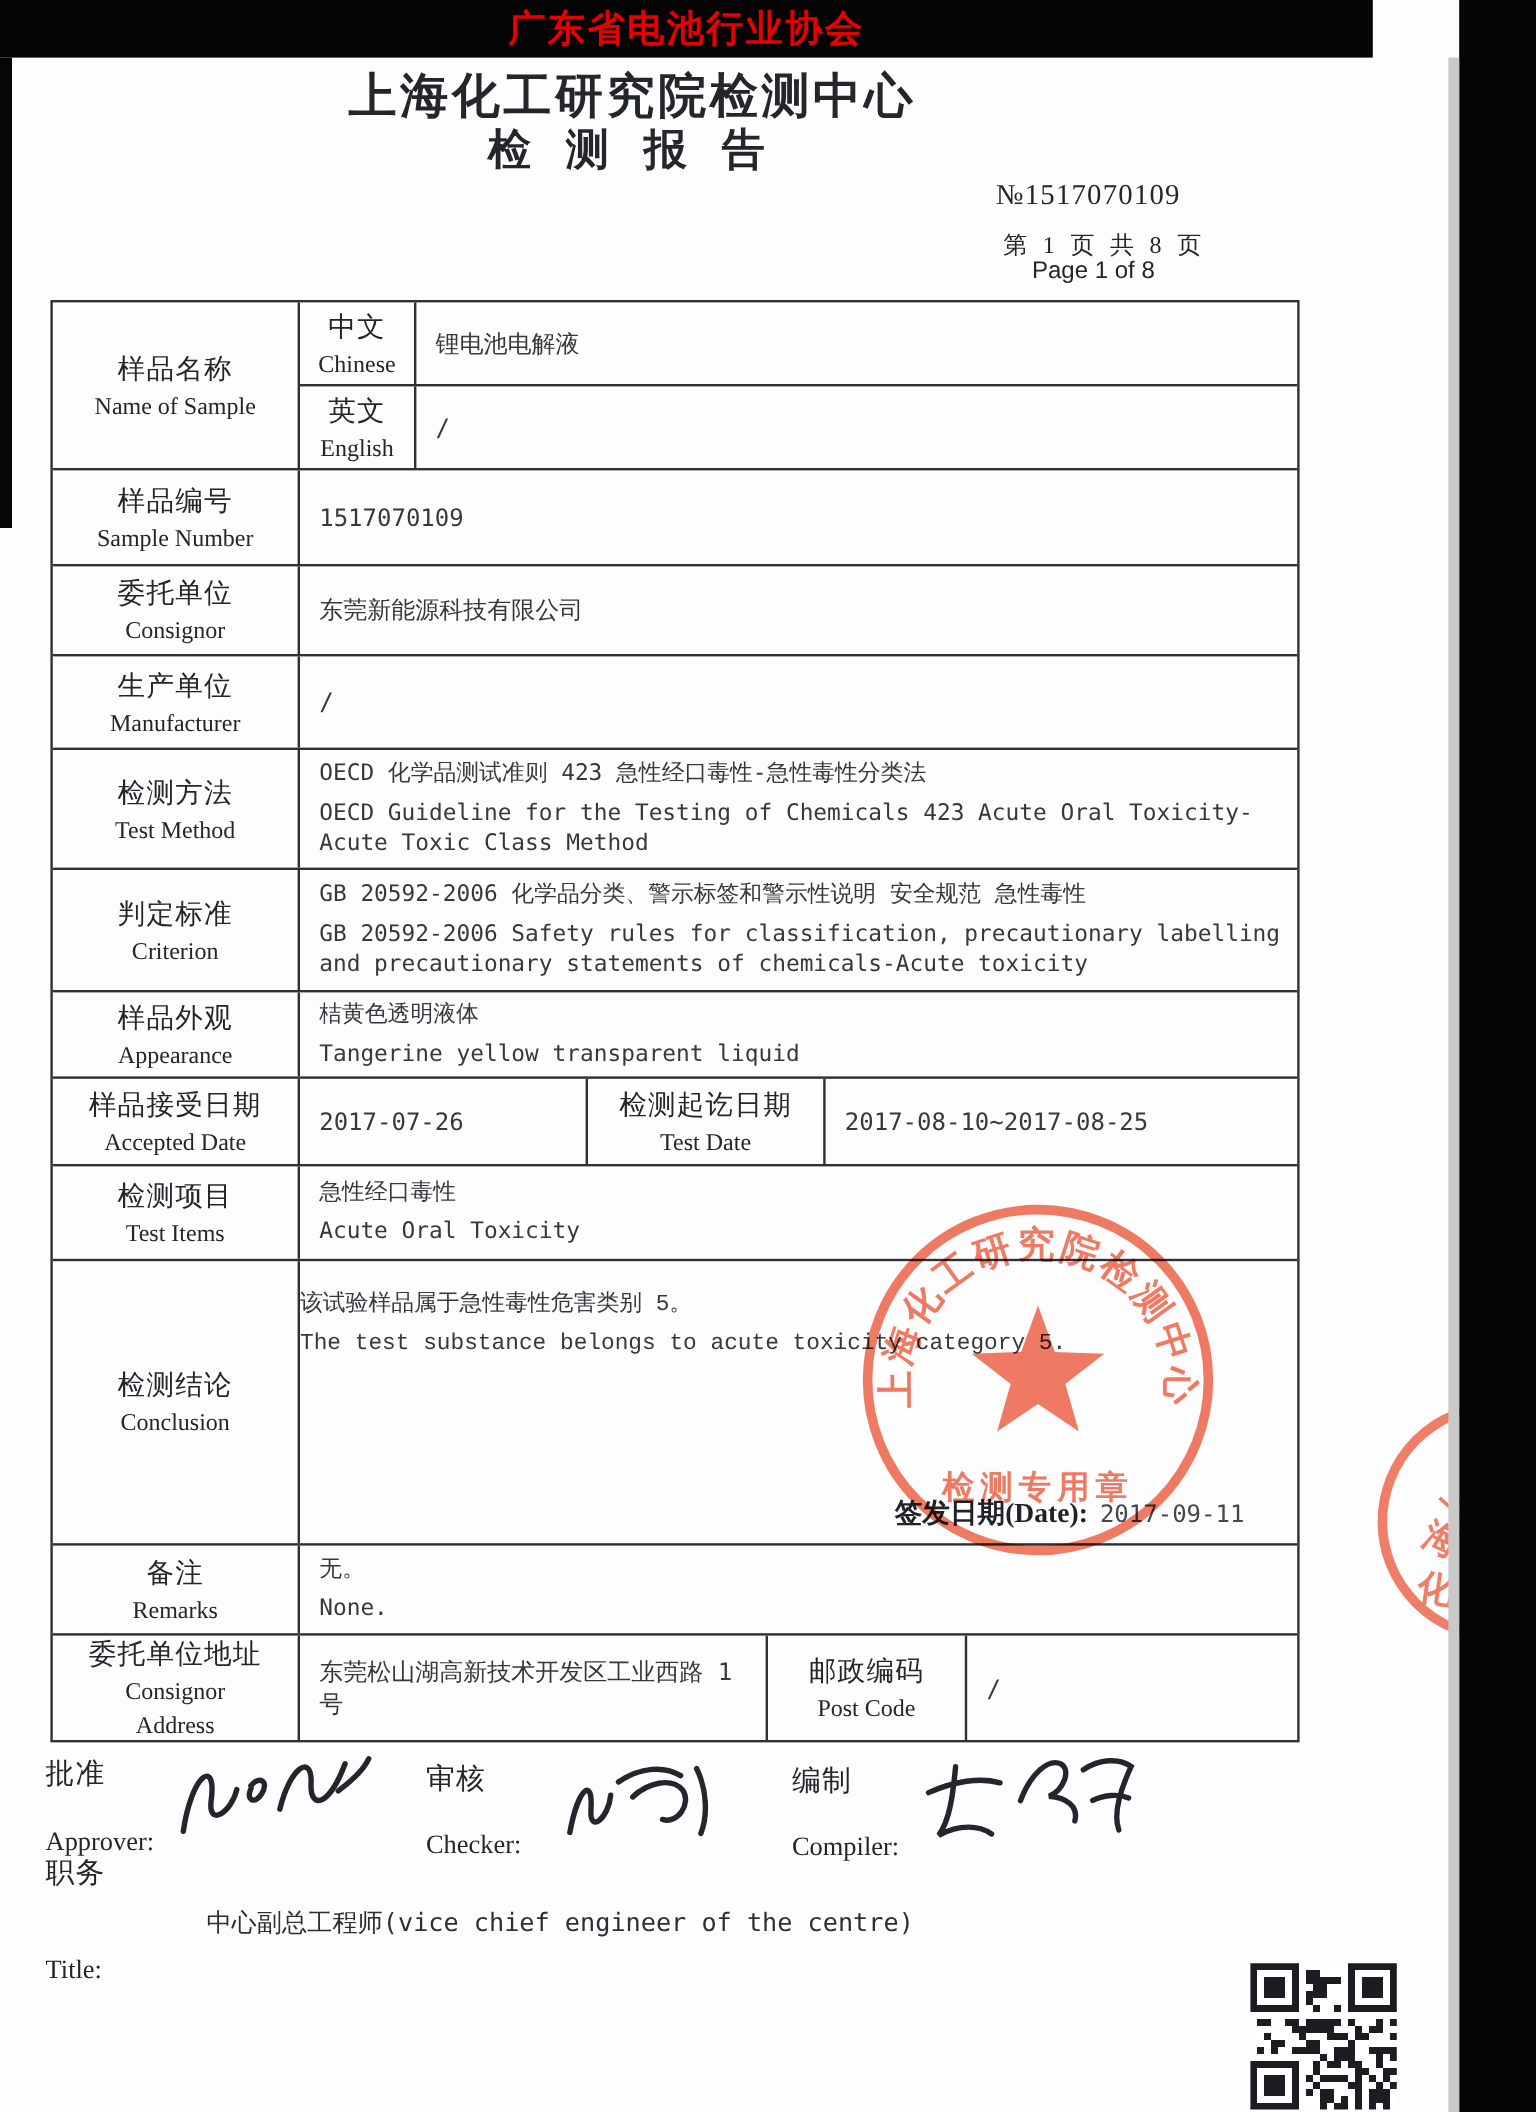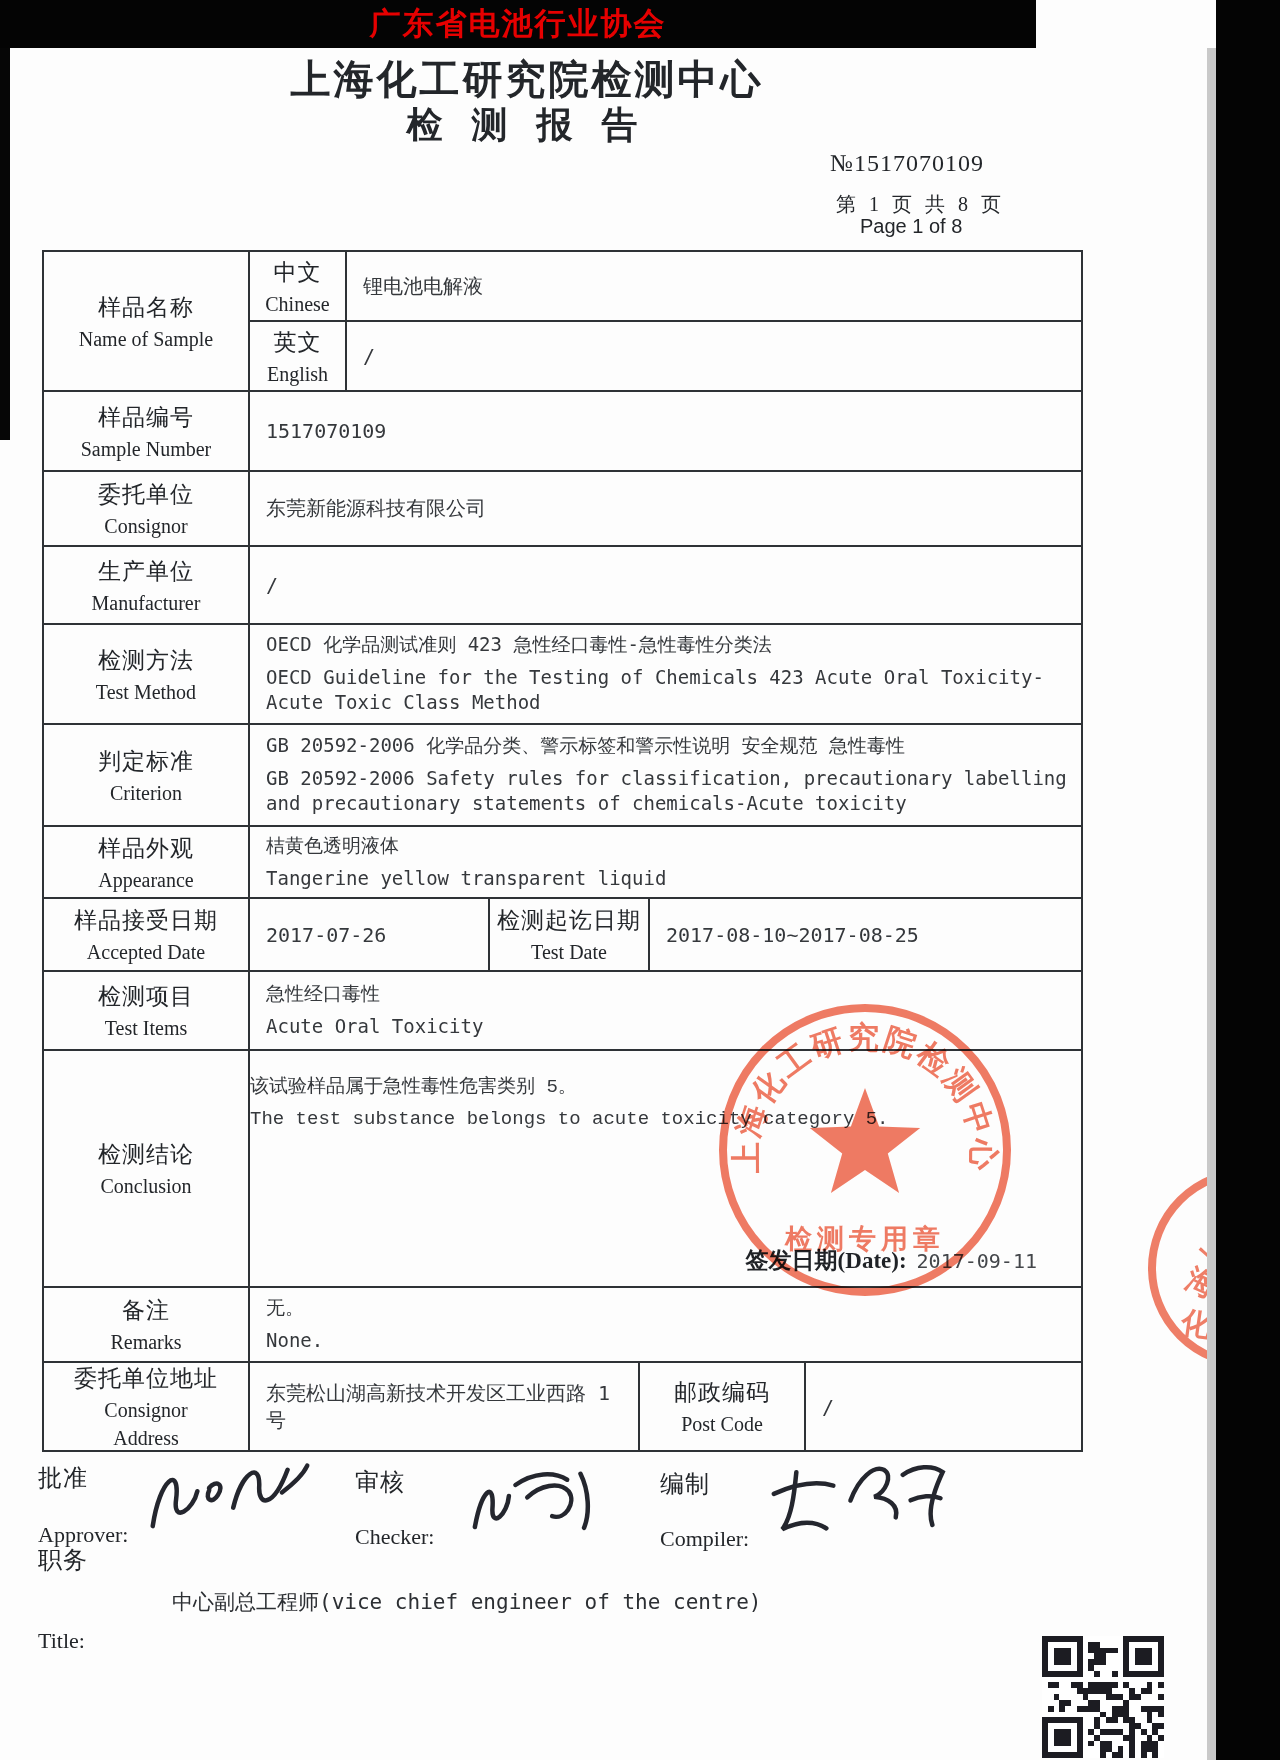--- a/index.html
+++ b/index.html
@@ -1,21 +1,21 @@
 <!DOCTYPE html>
 <html><head>
 <meta charset="utf-8">
 <style>
   html,body{margin:0;padding:0;background:#e9e9e9;}
   .page{position:relative;width:1280px;height:1760px;background:#fdfdfd;overflow:hidden;
         font-family:"Liberation Serif","DejaVu Serif",serif;color:#23262a;}
   .abs{position:absolute;}
 
   
-  .banner-top{left:0;top:0;width:1036px;height:48px;background:#040404;z-index:9;
+  .banner-top{left:0;top:0;width:1144px;height:48px;background:#040404;z-index:9;
               display:flex;align-items:center;justify-content:center;}
   .banner-top .t{color:#e60000;font-family:"Liberation Sans","DejaVu Sans",sans-serif;
                  font-weight:bold;font-size:31px;letter-spacing:2px;}
   .strip-right{left:1216px;top:0;width:64px;height:1760px;background:#040404;z-index:8;}
   .edge-gray{left:1207px;top:48px;width:9px;height:1712px;background:#c9c9c9;z-index:8;}
   .strip-left{left:0;top:48px;width:10px;height:392px;background:#060606;z-index:8;}
 
   
   .hdr-center{left:42px;width:970px;text-align:center;}
   .org-cn{top:52px;font-size:40px;letter-spacing:3px;font-weight:600;}
@@ -39,21 +39,21 @@
   .val{flex:1;display:flex;align-items:center;padding-left:16px;
        font-family:"DejaVu Sans Mono","Liberation Mono",monospace;font-size:20px;color:#35383c;}
   .val-multi{flex:1;display:flex;flex-direction:column;justify-content:center;gap:7px;
              padding:8px 10px 8px 16px;font-family:"DejaVu Sans Mono","Liberation Mono",monospace;
              font-size:19px;line-height:1.35;color:#35383c;}
   .subcol{width:97px;flex:0 0 auto;text-align:right;}
   .subrows{flex:1;display:flex;flex-direction:column;}
   .subrow{flex:1;display:flex;}
   .subrow + .subrow{border-top:2px solid #2e3236;}
   .w240{width:240px;flex:0 0 auto;}
-  .w200{width:160px;flex:0 0 auto;text-align:center;}
+  .w200{width:198px;flex:0 0 auto;text-align:center;}
   .w438{width:390px;flex:0 0 auto;}
   .w166{width:166px;flex:0 0 auto;}
   .conclusion-cell{position:relative;flex:1;}
   .conclusion-text{display:flex;flex-direction:column;gap:9px;padding:22px 10px 0 0;
                    font-family:Liberation Mono, monospace;font-size:19px;color:#35383c;}
   .issue-line{position:absolute;right:44px;bottom:10px;display:flex;align-items:baseline;gap:10px;}
   .issue-label{font-size:23px;font-weight:bold;color:#1f2226;}
   .issue-date{font-family:"DejaVu Sans Mono","Liberation Mono",monospace;font-size:20px;color:#43464a;}
 
   

